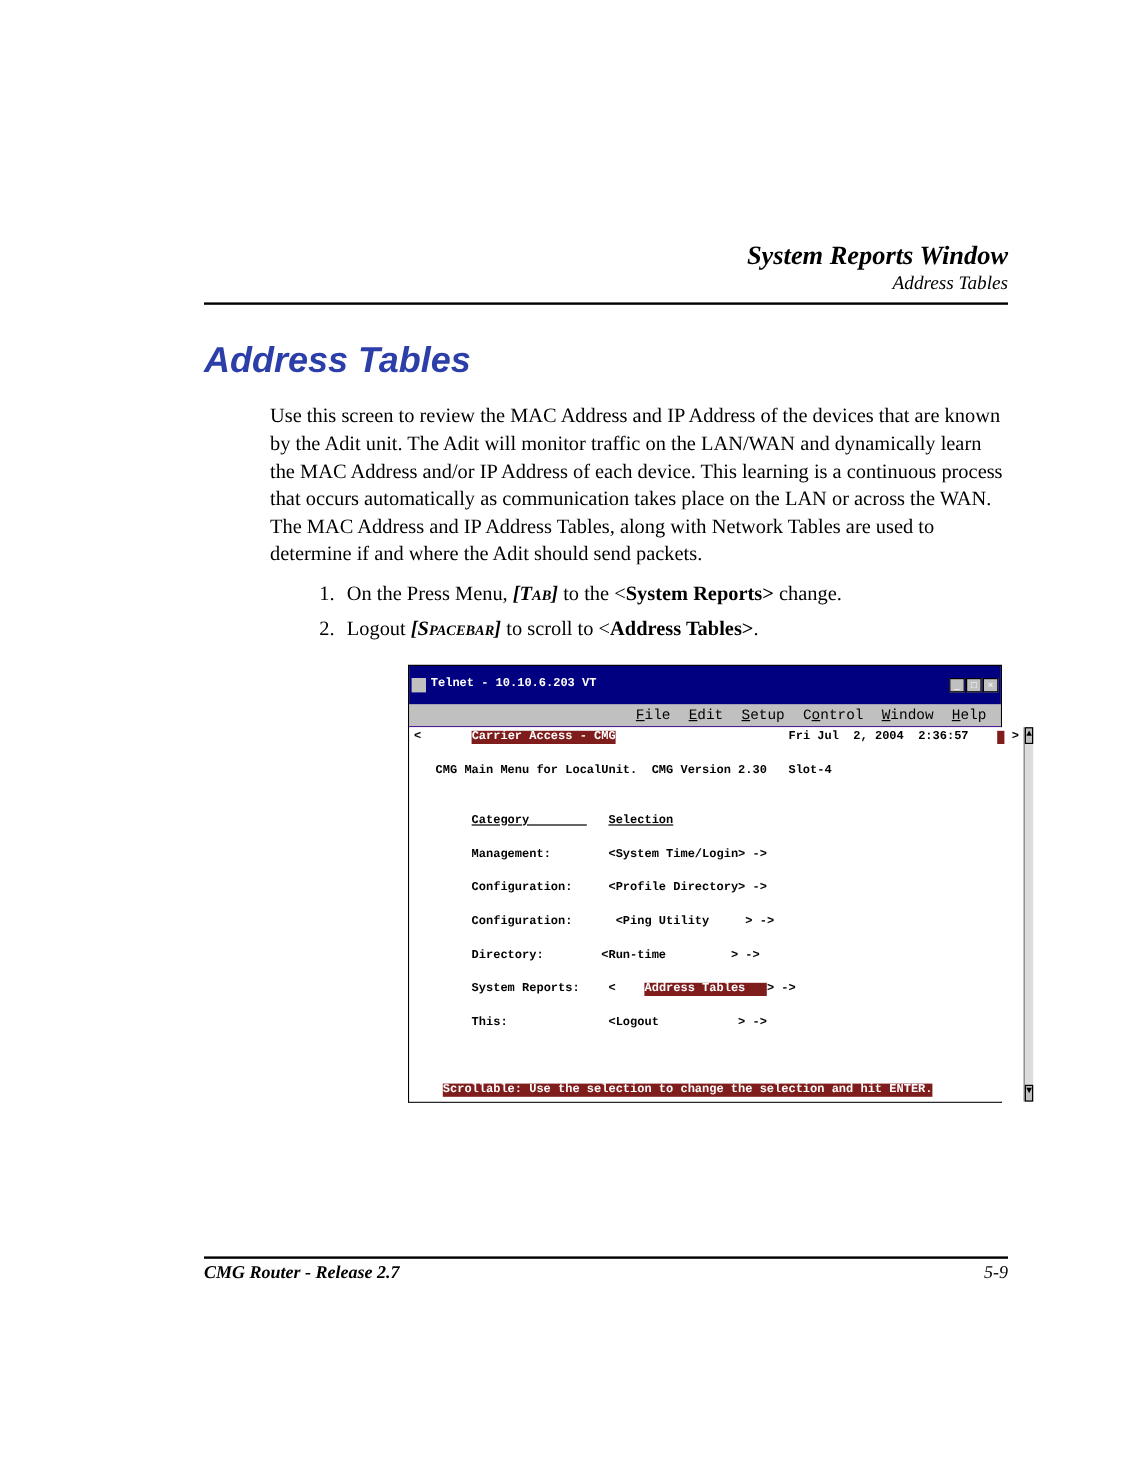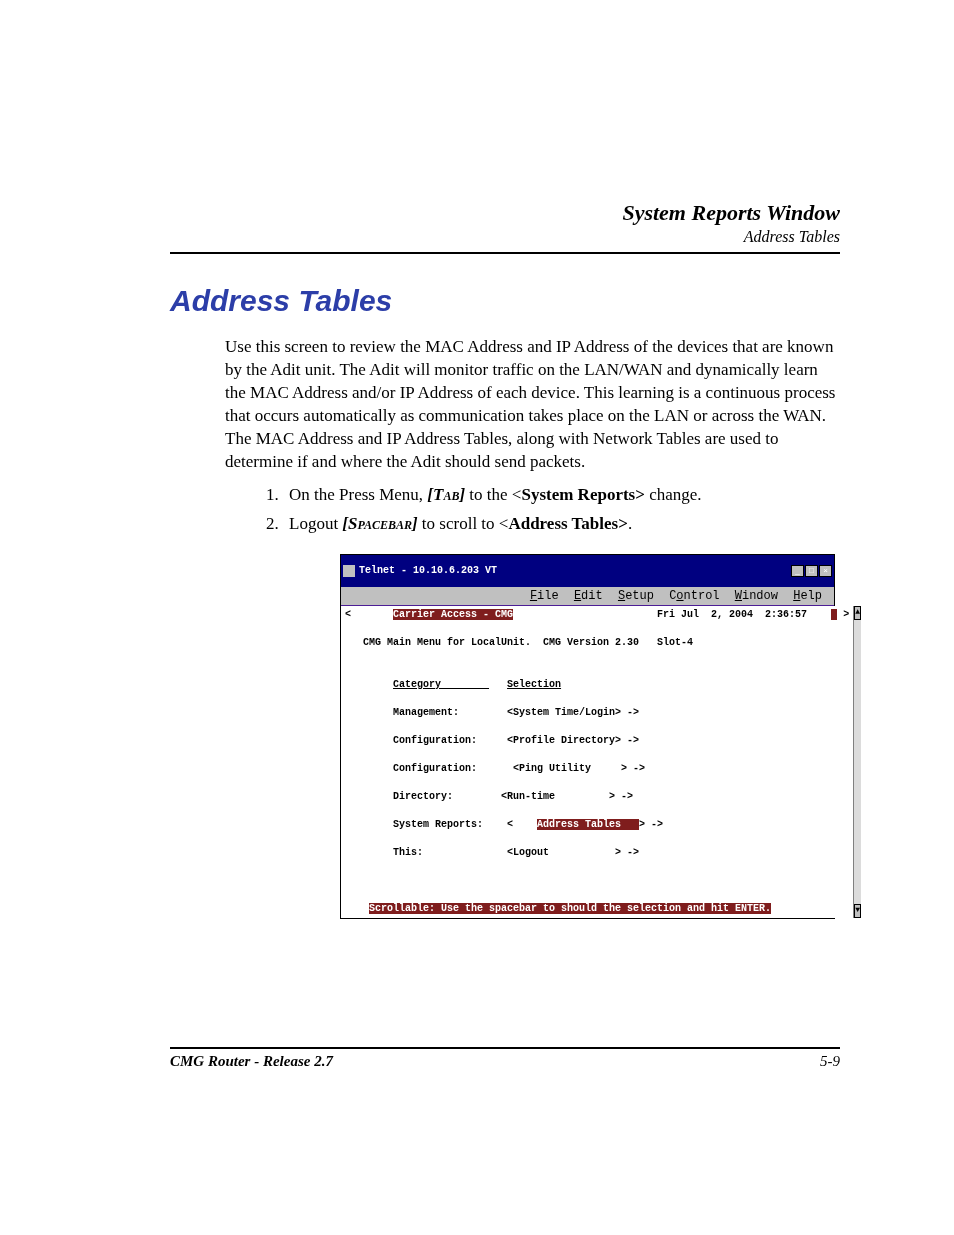--- a/index.html
+++ b/index.html
@@ -220,21 +220,21 @@
         <span>Configuration:</span>      <span>&lt;Ping Utility     &gt; -&gt;</span>
 
         <span>Directory:</span>        <span>&lt;Run-time         &gt; -&gt;</span>
 
         <span>System Reports:</span>    <span>&lt;</span><span class="hl">Address Tables   </span><span>&gt; -&gt;</span>
 
         <span>This:</span>              <span>&lt;Logout           &gt; -&gt;</span>
 
 
 
-<span class="hl">Scrollable: Use the spacebar to should the selection and hit ENTER.</span></div>
+<span class="hl">Scrollable: Use the selection to change the selection and hit ENTER.</span></div>
         <div class="scrollbar">
           <div class="sb-btn">▲</div>
           <div class="sb-track"></div>
           <div class="sb-btn">▼</div>
         </div>
       </div>
     </div>
 
   </div>
 </div>

